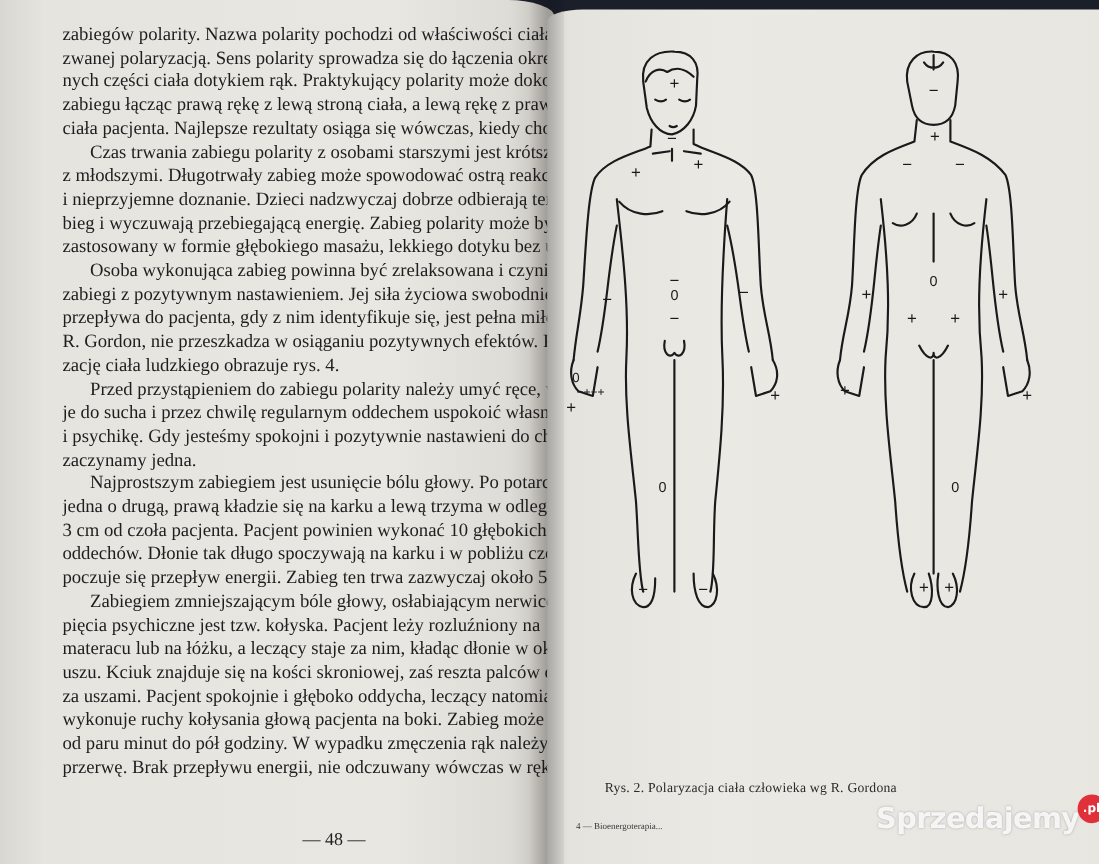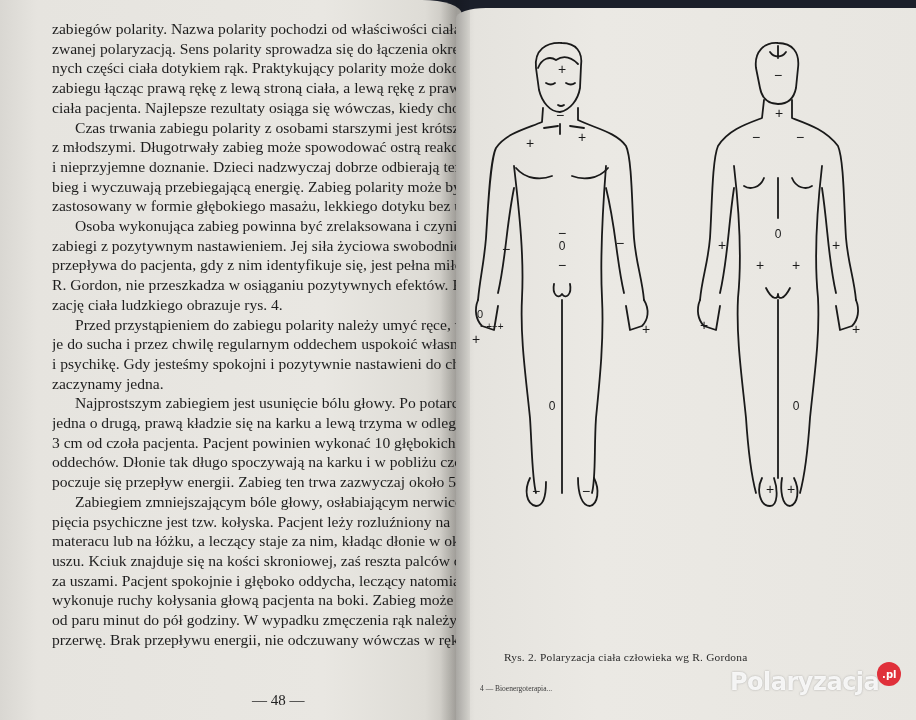--- a/index.html
+++ b/index.html
@@ -184,16 +184,16 @@
         <text x="304" y="456">+</text>
         <text x="325" y="456">+</text>
       </g>
     </svg>
   </div>
 
   <div class="caption">Rys. 2. Polaryzacja ciała człowieka wg R. Gordona</div>
   <div class="footer-note">4 — Bioenergoterapia...</div>
 
   <div class="watermark">
-    <span class="watermark-text">Polaryzacja</span>
+    <span class="watermark-text">Sprzedajemy</span>
     <span class="watermark-badge">.pl</span>
   </div>
 </div>
 
 </body></html>

